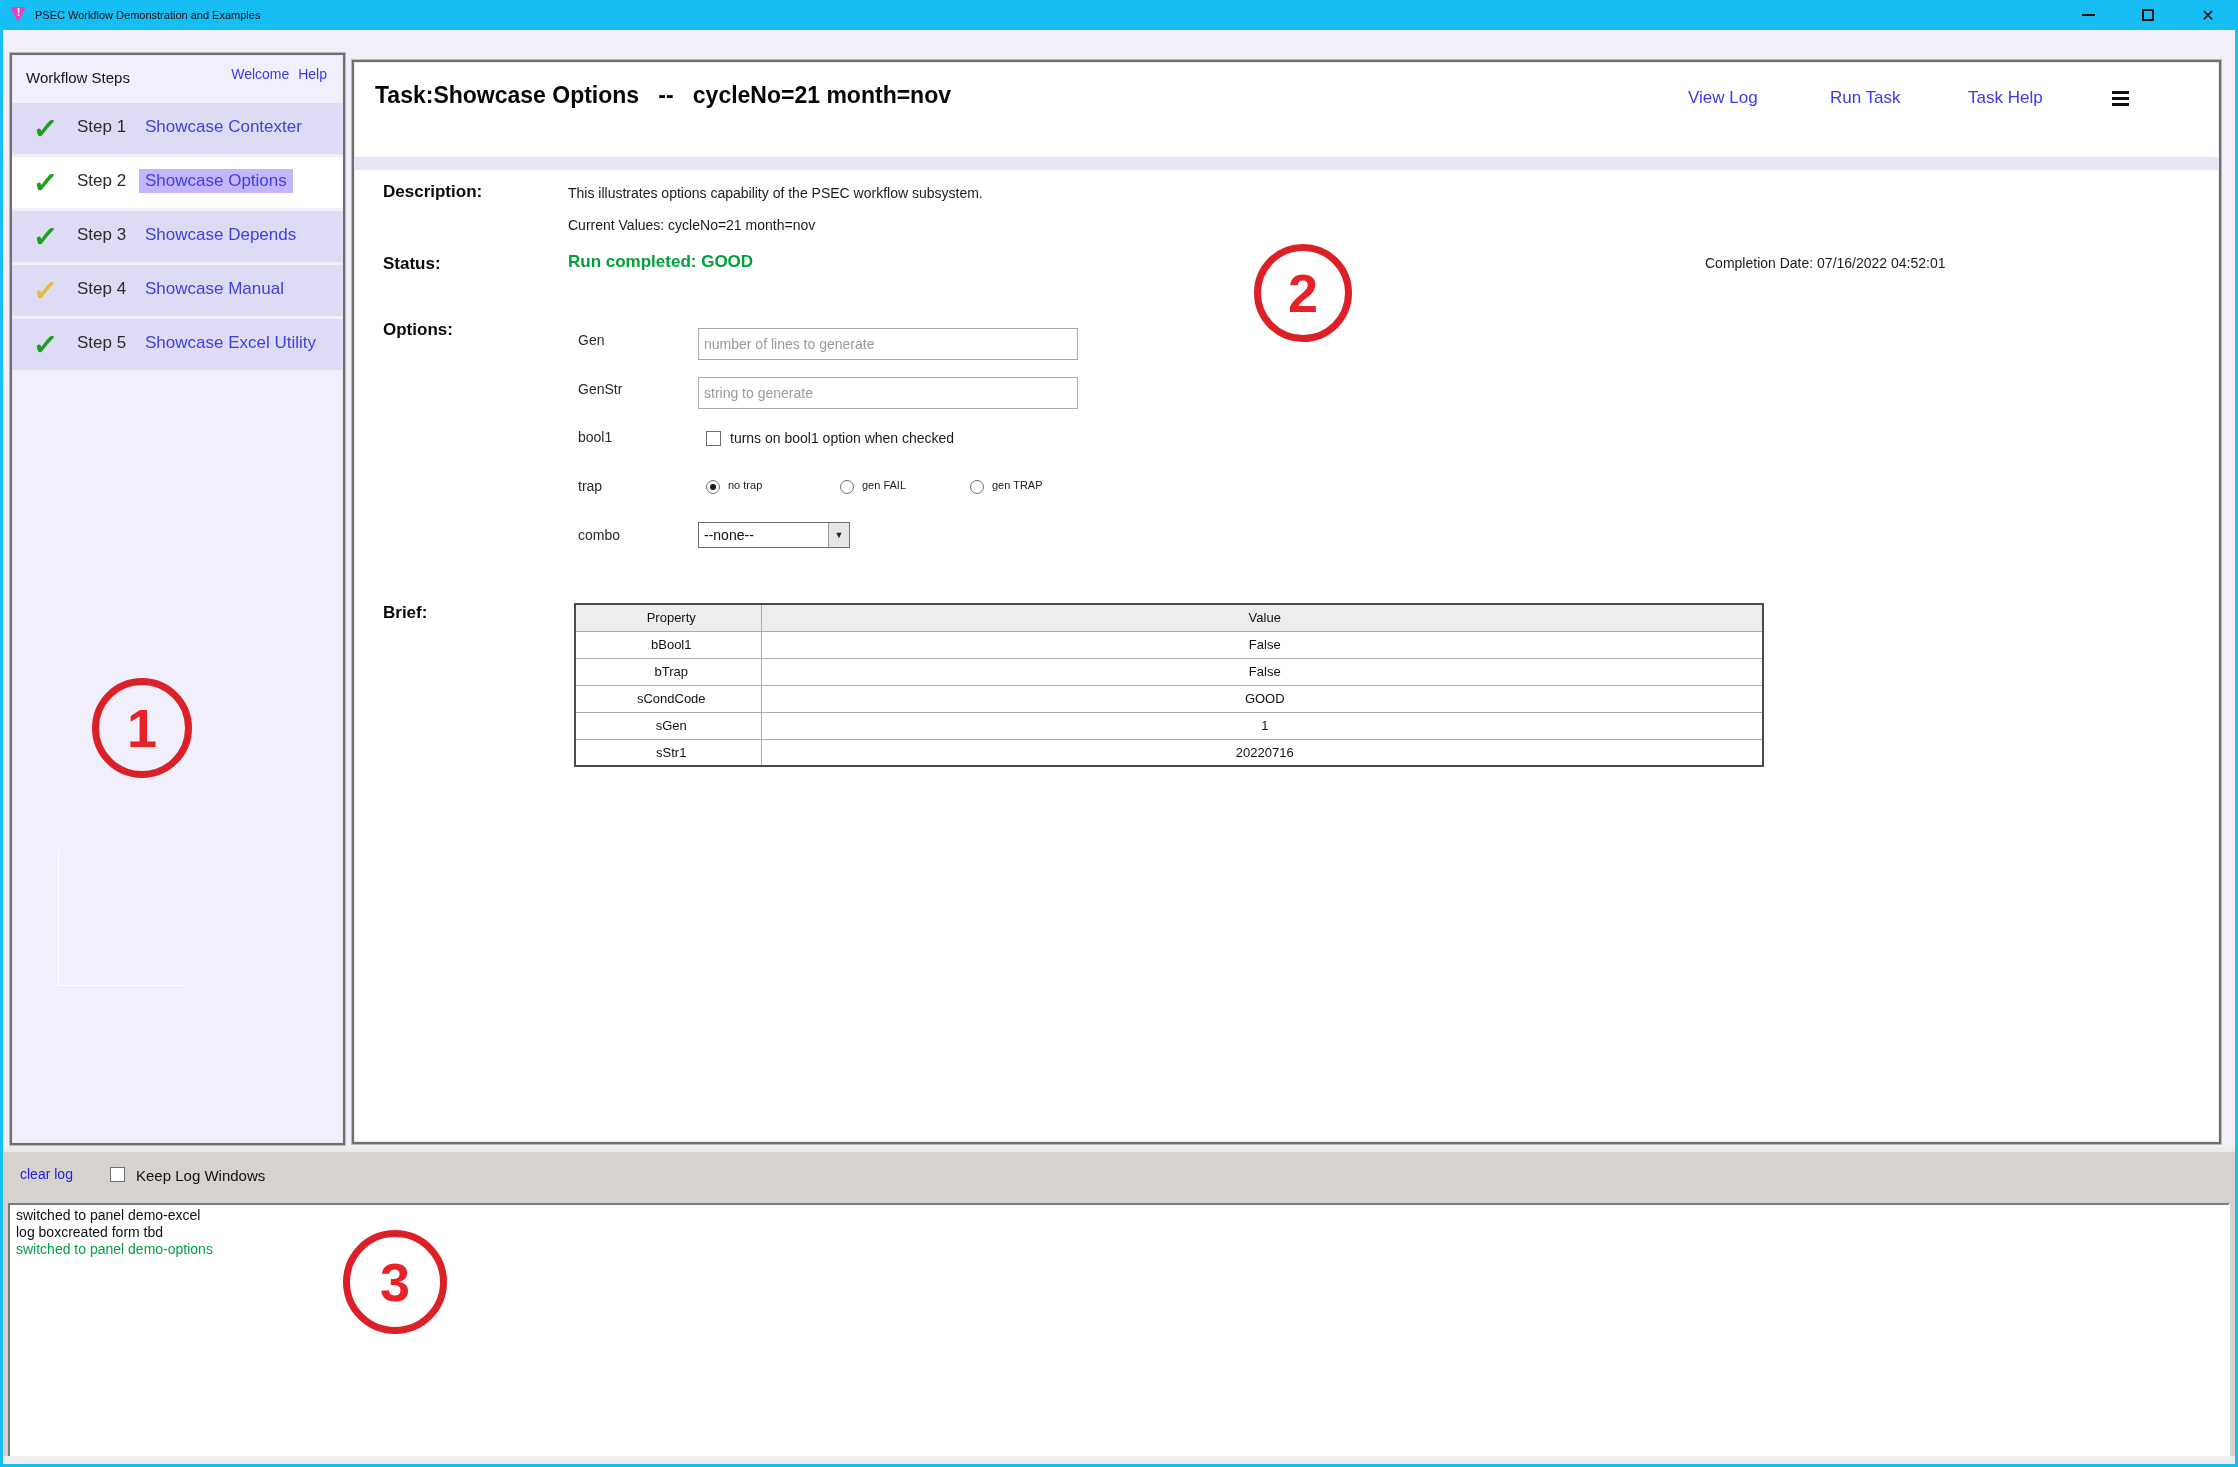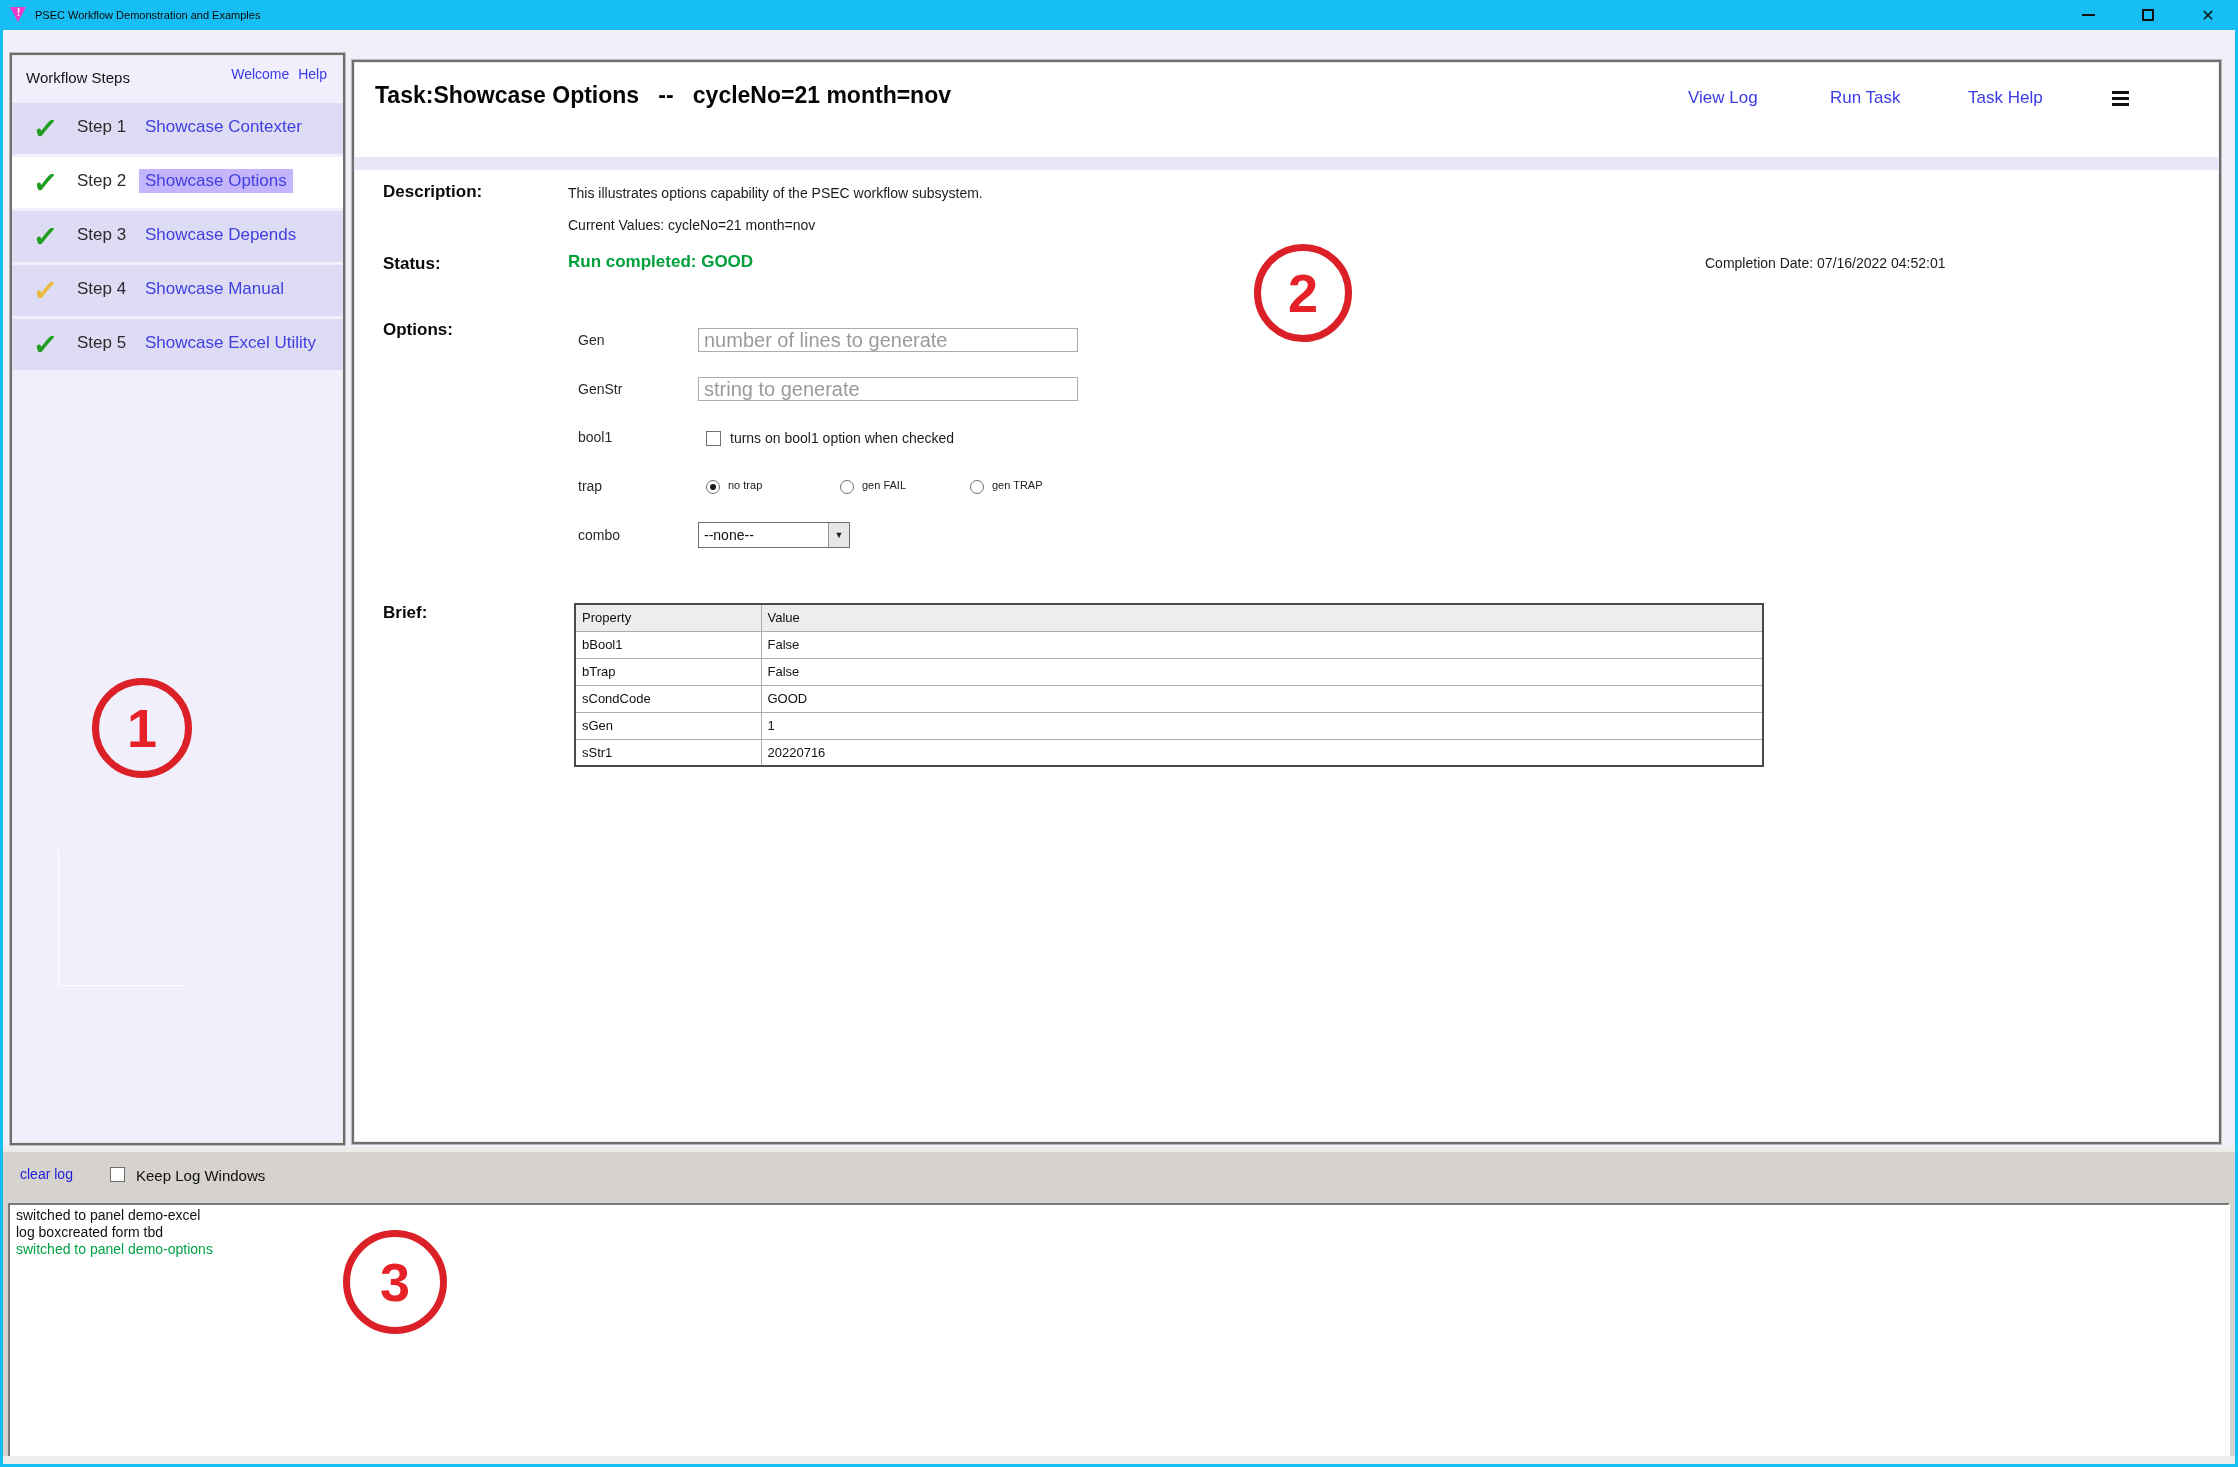--- a/index.html
+++ b/index.html
@@ -51,33 +51,33 @@
   .menu-icon { position: absolute; left: 1758px; top: 29px; width: 17px; cursor: pointer; }
   .menu-icon i { display: block; width: 17px; height: 3px; background: #111; margin-bottom: 3px; }
   .lav-strip { position: absolute; left: 0; top: 95px; width: 100%; height: 13px; background: #E7E5F6; }
 
   .sect-label { position: absolute; left: 29px; font-size: 17px; font-weight: bold; color: #0A0A0A; }
   .desc-line { position: absolute; left: 214px; font-size: 14px; color: #1C1C1C; }
   .status-value { position: absolute; left: 214px; top: 190px; font-size: 17px; font-weight: bold; color: #00A13C; }
   .completion { position: absolute; left: 1351px; top: 193px; font-size: 14px; color: #1C1C1C; }
 
   .opt-label { position: absolute; left: 224px; font-size: 14px; color: #2A2A2A; }
-  .opt-input { position: absolute; left: 344px; width: 380px; height: 24px; border: 1px solid #ACACAB; font-size: 20px; padding: 0 5px; font-family: "Liberation Sans", sans-serif; color: #222; outline: none; background: #fff; }
+  .opt-input { position: absolute; left: 344px; width: 380px; height: 32px; border: 1px solid #ACACAB; font-size: 14px; padding: 0 5px; font-family: "Liberation Sans", sans-serif; color: #222; outline: none; background: #fff; }
   .opt-input::placeholder { color: #9A9A9A; }
   .cb { position: absolute; width: 15px; height: 15px; background: #fff; border: 1px solid #6F6F6F; }
   .cb-text { position: absolute; font-size: 14px; color: #1C1C1C; }
   .radio { position: absolute; width: 14px; height: 14px; border-radius: 50%; border: 1px solid #6F6F6F; background: #fff; }
   .radio.sel::after { content: ""; position: absolute; left: 3px; top: 3px; width: 6px; height: 6px; border-radius: 50%; background: #1A1A1A; }
   .radio-text { position: absolute; font-size: 11px; color: #1C1C1C; }
   .combo { position: absolute; left: 344px; top: 460px; width: 152px; height: 26px; border: 1px solid #6F6F6F; background: #fff; display: flex; align-items: center; }
   .combo-value { flex: 1; font-size: 14px; color: #111; padding-left: 5px; }
   .combo-btn { width: 21px; height: 100%; background: #E8E6E4; border-left: 1px solid #9a9a9a; display: flex; align-items: center; justify-content: center; font-size: 9px; color: #222; }
 
   .brief-table { position: absolute; left: 220px; top: 541px; width: 1190px; border-collapse: collapse; table-layout: fixed; border: 2px solid #4A4A4A; background: #fff; }
-  .brief-table th, .brief-table td { border: 1px solid #ACACAC; height: 27px; font-size: 13px; font-weight: normal; text-align: left; padding-left: 6px; color: #111; }
+  .brief-table th, .brief-table td { border: 1px solid #ACACAC; height: 27px; font-size: 13px; font-weight: normal; text-align: center; padding-left: 6px; color: #111; }
   .brief-table th { background: #EDEDED; }
   .col-prop { width: 186px; }
 
   
   .log-section { position: absolute; left: 0; top: 1147px; width: 100%; height: 320px; background: #D6D3CE; border-top: 5px solid #EDECE8; }
   .clear-log { position: absolute; left: 20px; top: 14px; font-size: 14px; color: #2121DF; text-decoration: none; }
   .log-cb { left: 110px; top: 15px; }
   .log-cb-text { position: absolute; left: 136px; top: 15px; font-size: 15px; color: #111; }
   .log-box { position: absolute; left: 8px; top: 51px; width: 2222px; height: 255px; background: #fff;
     border: 2px solid; border-color: #7A7A7A #FDFDFD #FDFDFD #7A7A7A; padding: 2px 6px; overflow: hidden; }

